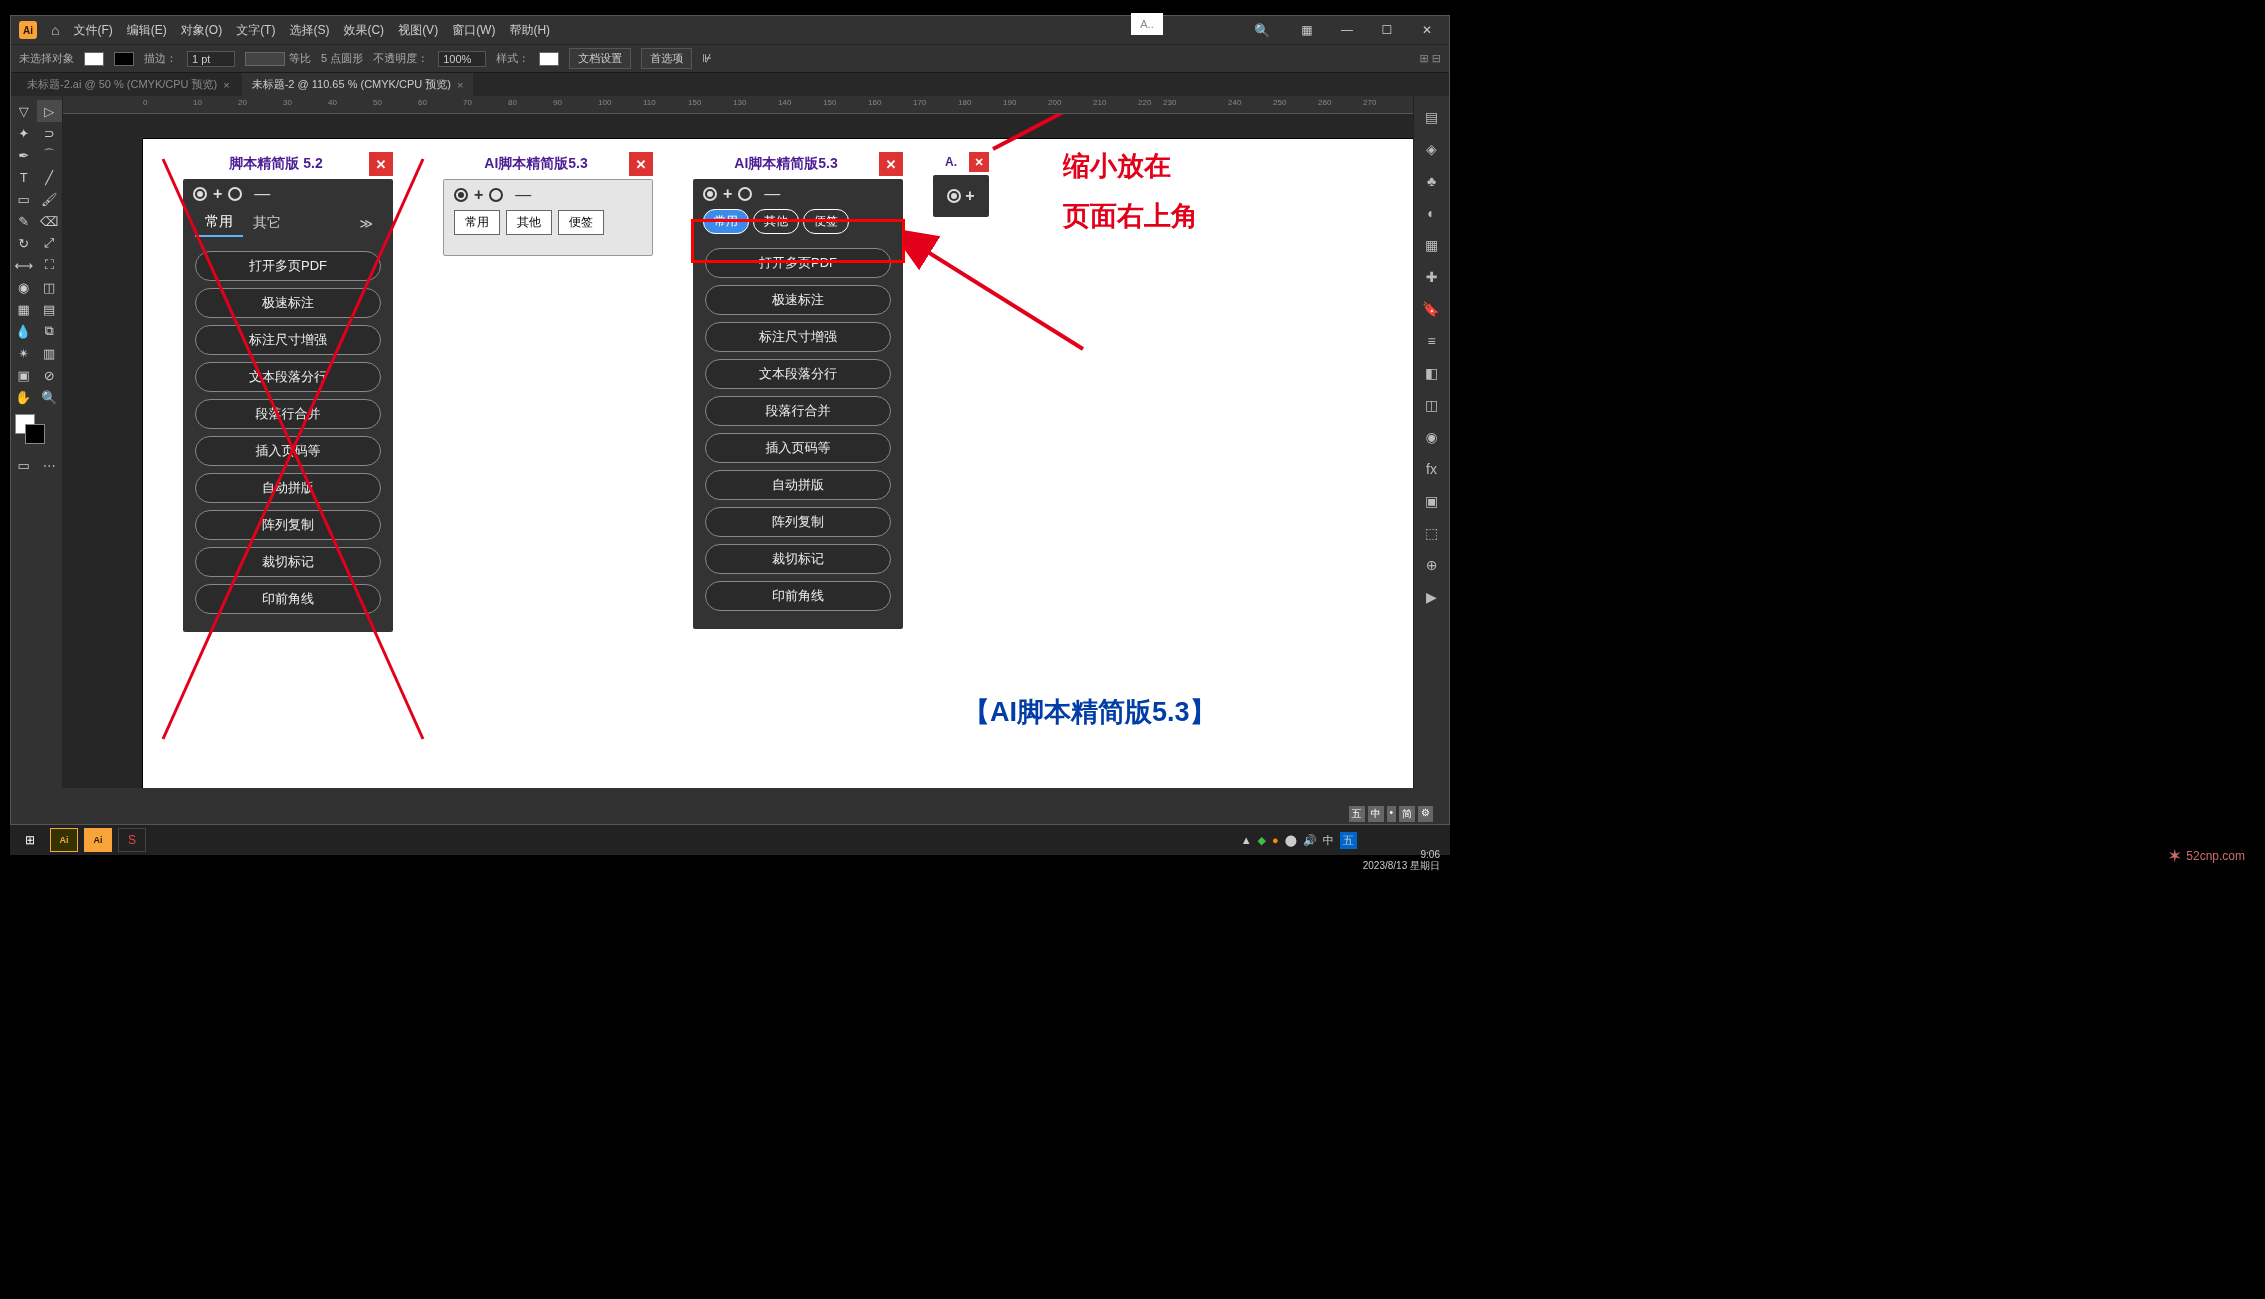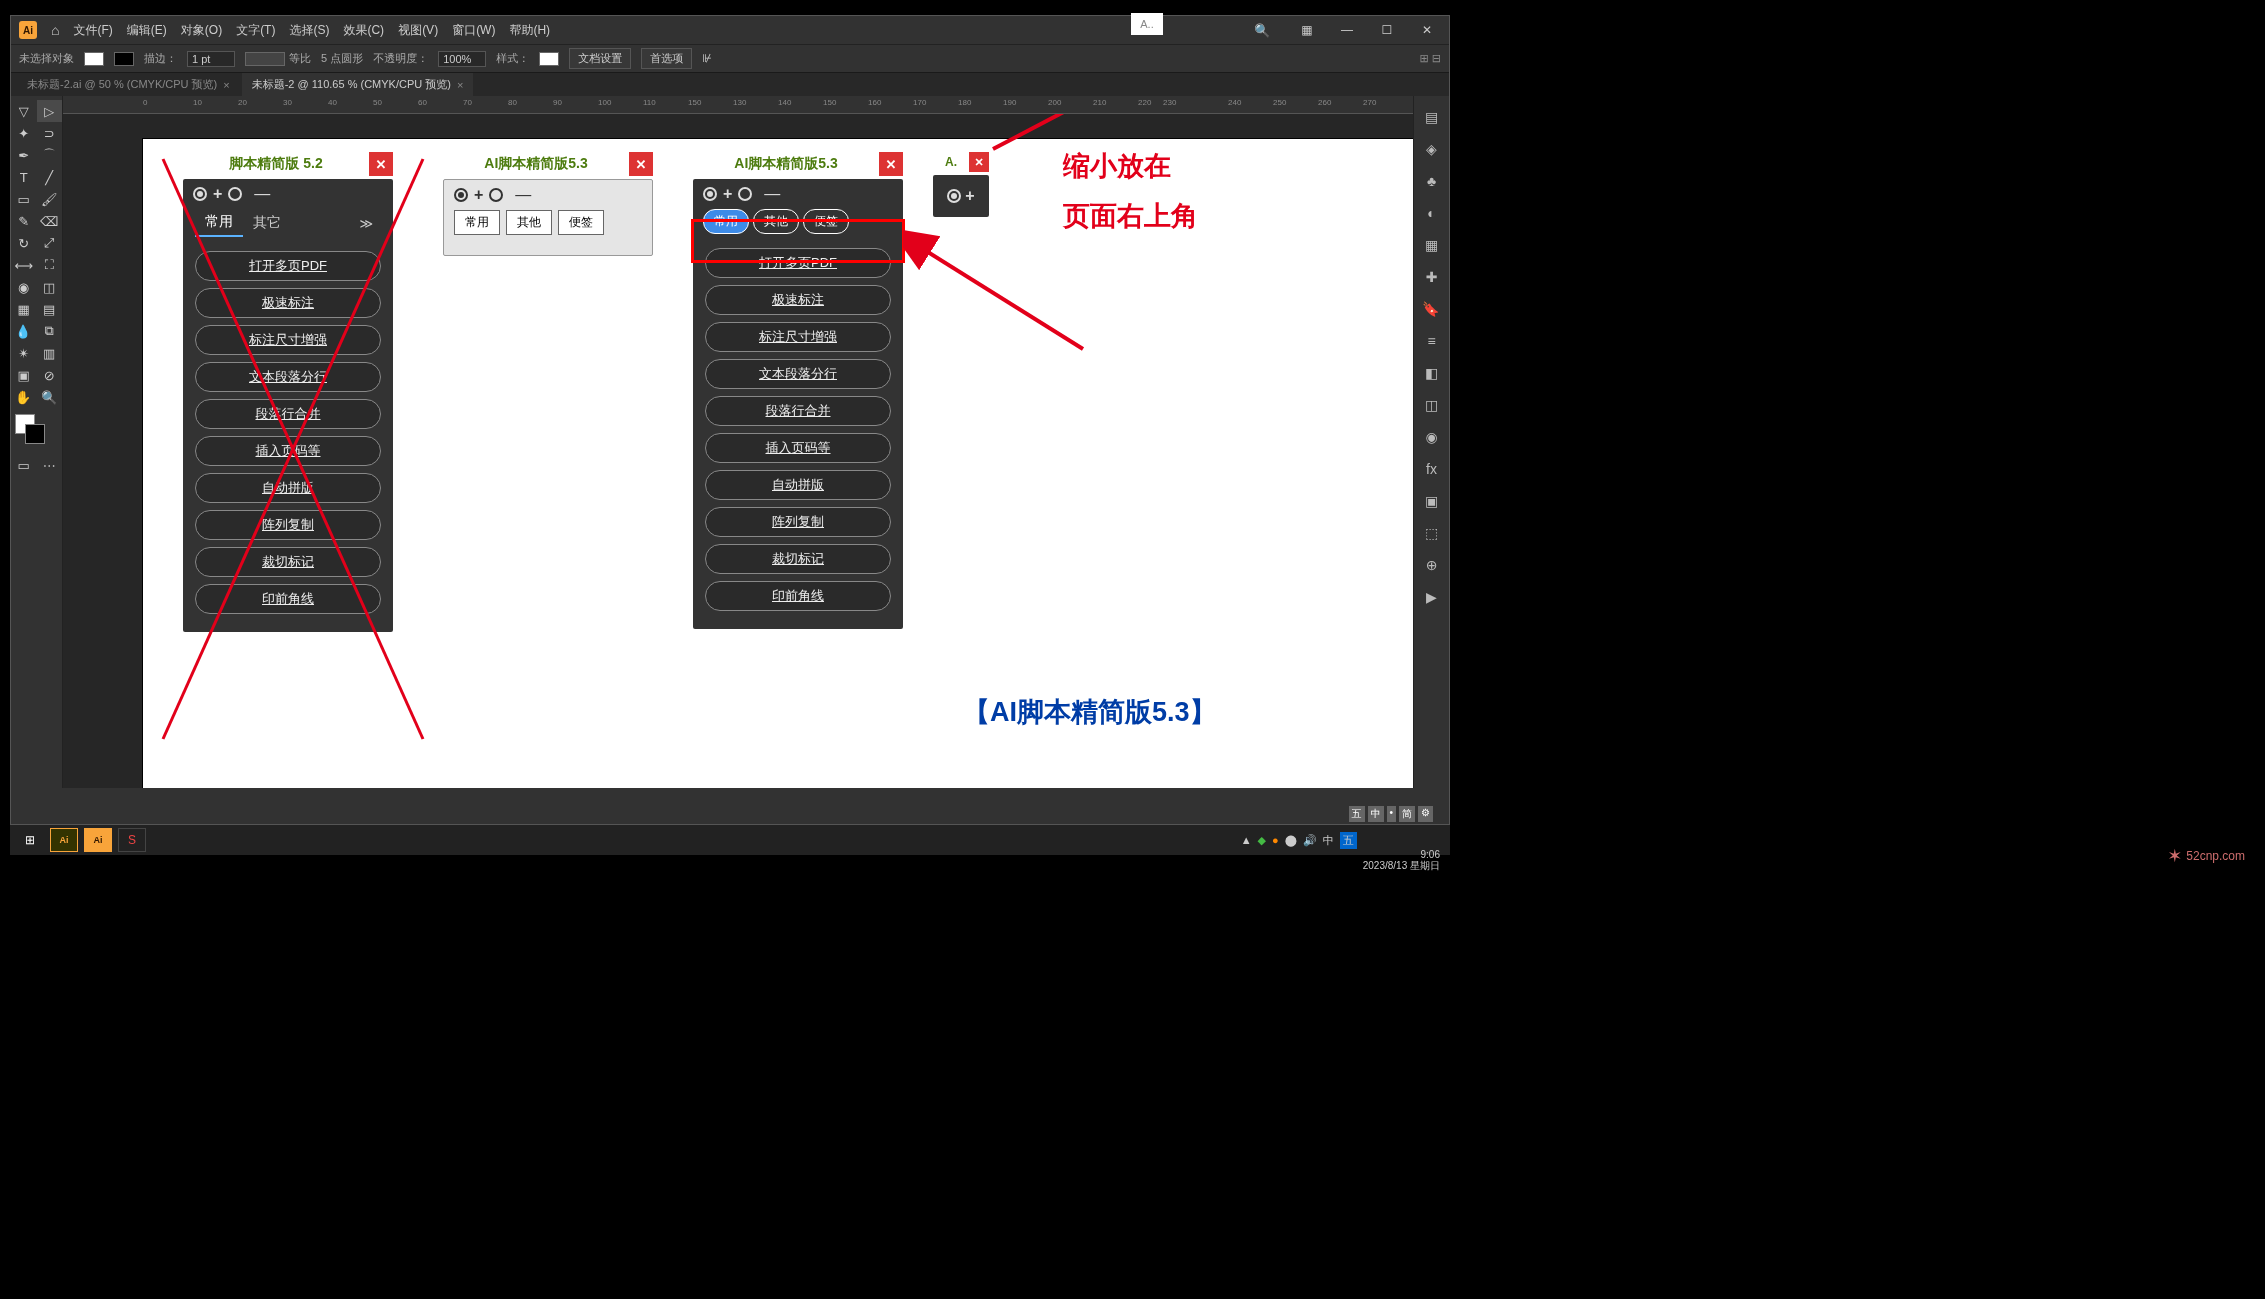--- a/index.html
+++ b/index.html
@@ -45,37 +45,37 @@
 .canvas-scroll { flex: 1; overflow: hidden; position: relative; }
 .artboard { position: absolute; left: 80px; top: 25px; width: 1280px; height: 660px; background: #fff; box-shadow: 0 0 0 1px #000; }
 
 .right-rail { width: 36px; background: #323232; border-left: 1px solid #222; display: flex; flex-direction: column; align-items: center; padding-top: 10px; gap: 10px; }
 .right-rail .rail-ic { color: #bbb; font-size: 14px; width: 22px; height: 22px; display: flex; align-items: center; justify-content: center; }
 
 
 .panel { position: absolute; border-radius: 2px; }
 .panel-dark { background: #333; }
 .panel-light { background: #e5e5e5; border: 1px solid #999; }
-.p-title { font-size: 14px; font-weight: bold; color: #4d7c0f; text-align: center; padding: 6px 0; }
+.p-title { font-size: 14px; font-weight: bold; color: #4c1d95; text-align: center; padding: 6px 0; }
 .p-title-row { display: flex; align-items: center; background: #fff; }
 .p-title-row .t { flex: 1; }
 .p-close { width: 24px; height: 24px; background: #d33; color: #fff; display: flex; align-items: center; justify-content: center; font-size: 13px; font-weight: bold; }
 .radio-row { display: flex; align-items: center; gap: 6px; padding: 6px 10px; }
 .radio-circ { width: 14px; height: 14px; border: 2px solid currentColor; border-radius: 50%; display: inline-flex; align-items: center; justify-content: center; }
 .radio-circ.checked::after { content: ''; width: 6px; height: 6px; background: currentColor; border-radius: 50%; }
 .plus-between { font-size: 16px; font-weight: bold; }
 
 .tabs-row { display: flex; gap: 6px; padding: 0 10px 8px; }
 .tab-chip { border: 1px solid #fff; padding: 3px 10px; font-size: 12px; }
 
 .dark-tab { color: #ccc; font-size: 14px; padding: 4px 10px; }
 .dark-tab.active-underline { color: #fff; border-bottom: 2px solid #5bb3ff; }
 
 .pill-col { display: flex; flex-direction: column; gap: 7px; padding: 6px 12px; }
-.pill { border-radius: 18px; padding: 5px 0; text-align: center; font-size: 13px; text-decoration: underline; }
+.pill { border-radius: 18px; padding: 5px 0; text-align: center; font-size: 13px; }
 .pill-dark { background: #2a2a2a; color: #eee; border: 1.5px solid #888; }
 .pill-light { background: #fff; color: #222; border: 1px solid #888; }
 .arrows-ic { color: #ccc; font-size: 13px; margin-left: auto; padding: 4px 8px; }
 
 .cross-x { position: absolute; pointer-events: none; }
 .red-box { position: absolute; border: 3px solid #f00; }
 
 
 .anno { position: absolute; color: #e2001a; font-weight: bold; font-size: 27px; line-height: 1.45; }
 .anno-blue { position: absolute; color: #003da6; font-weight: bold; font-size: 27px; }

